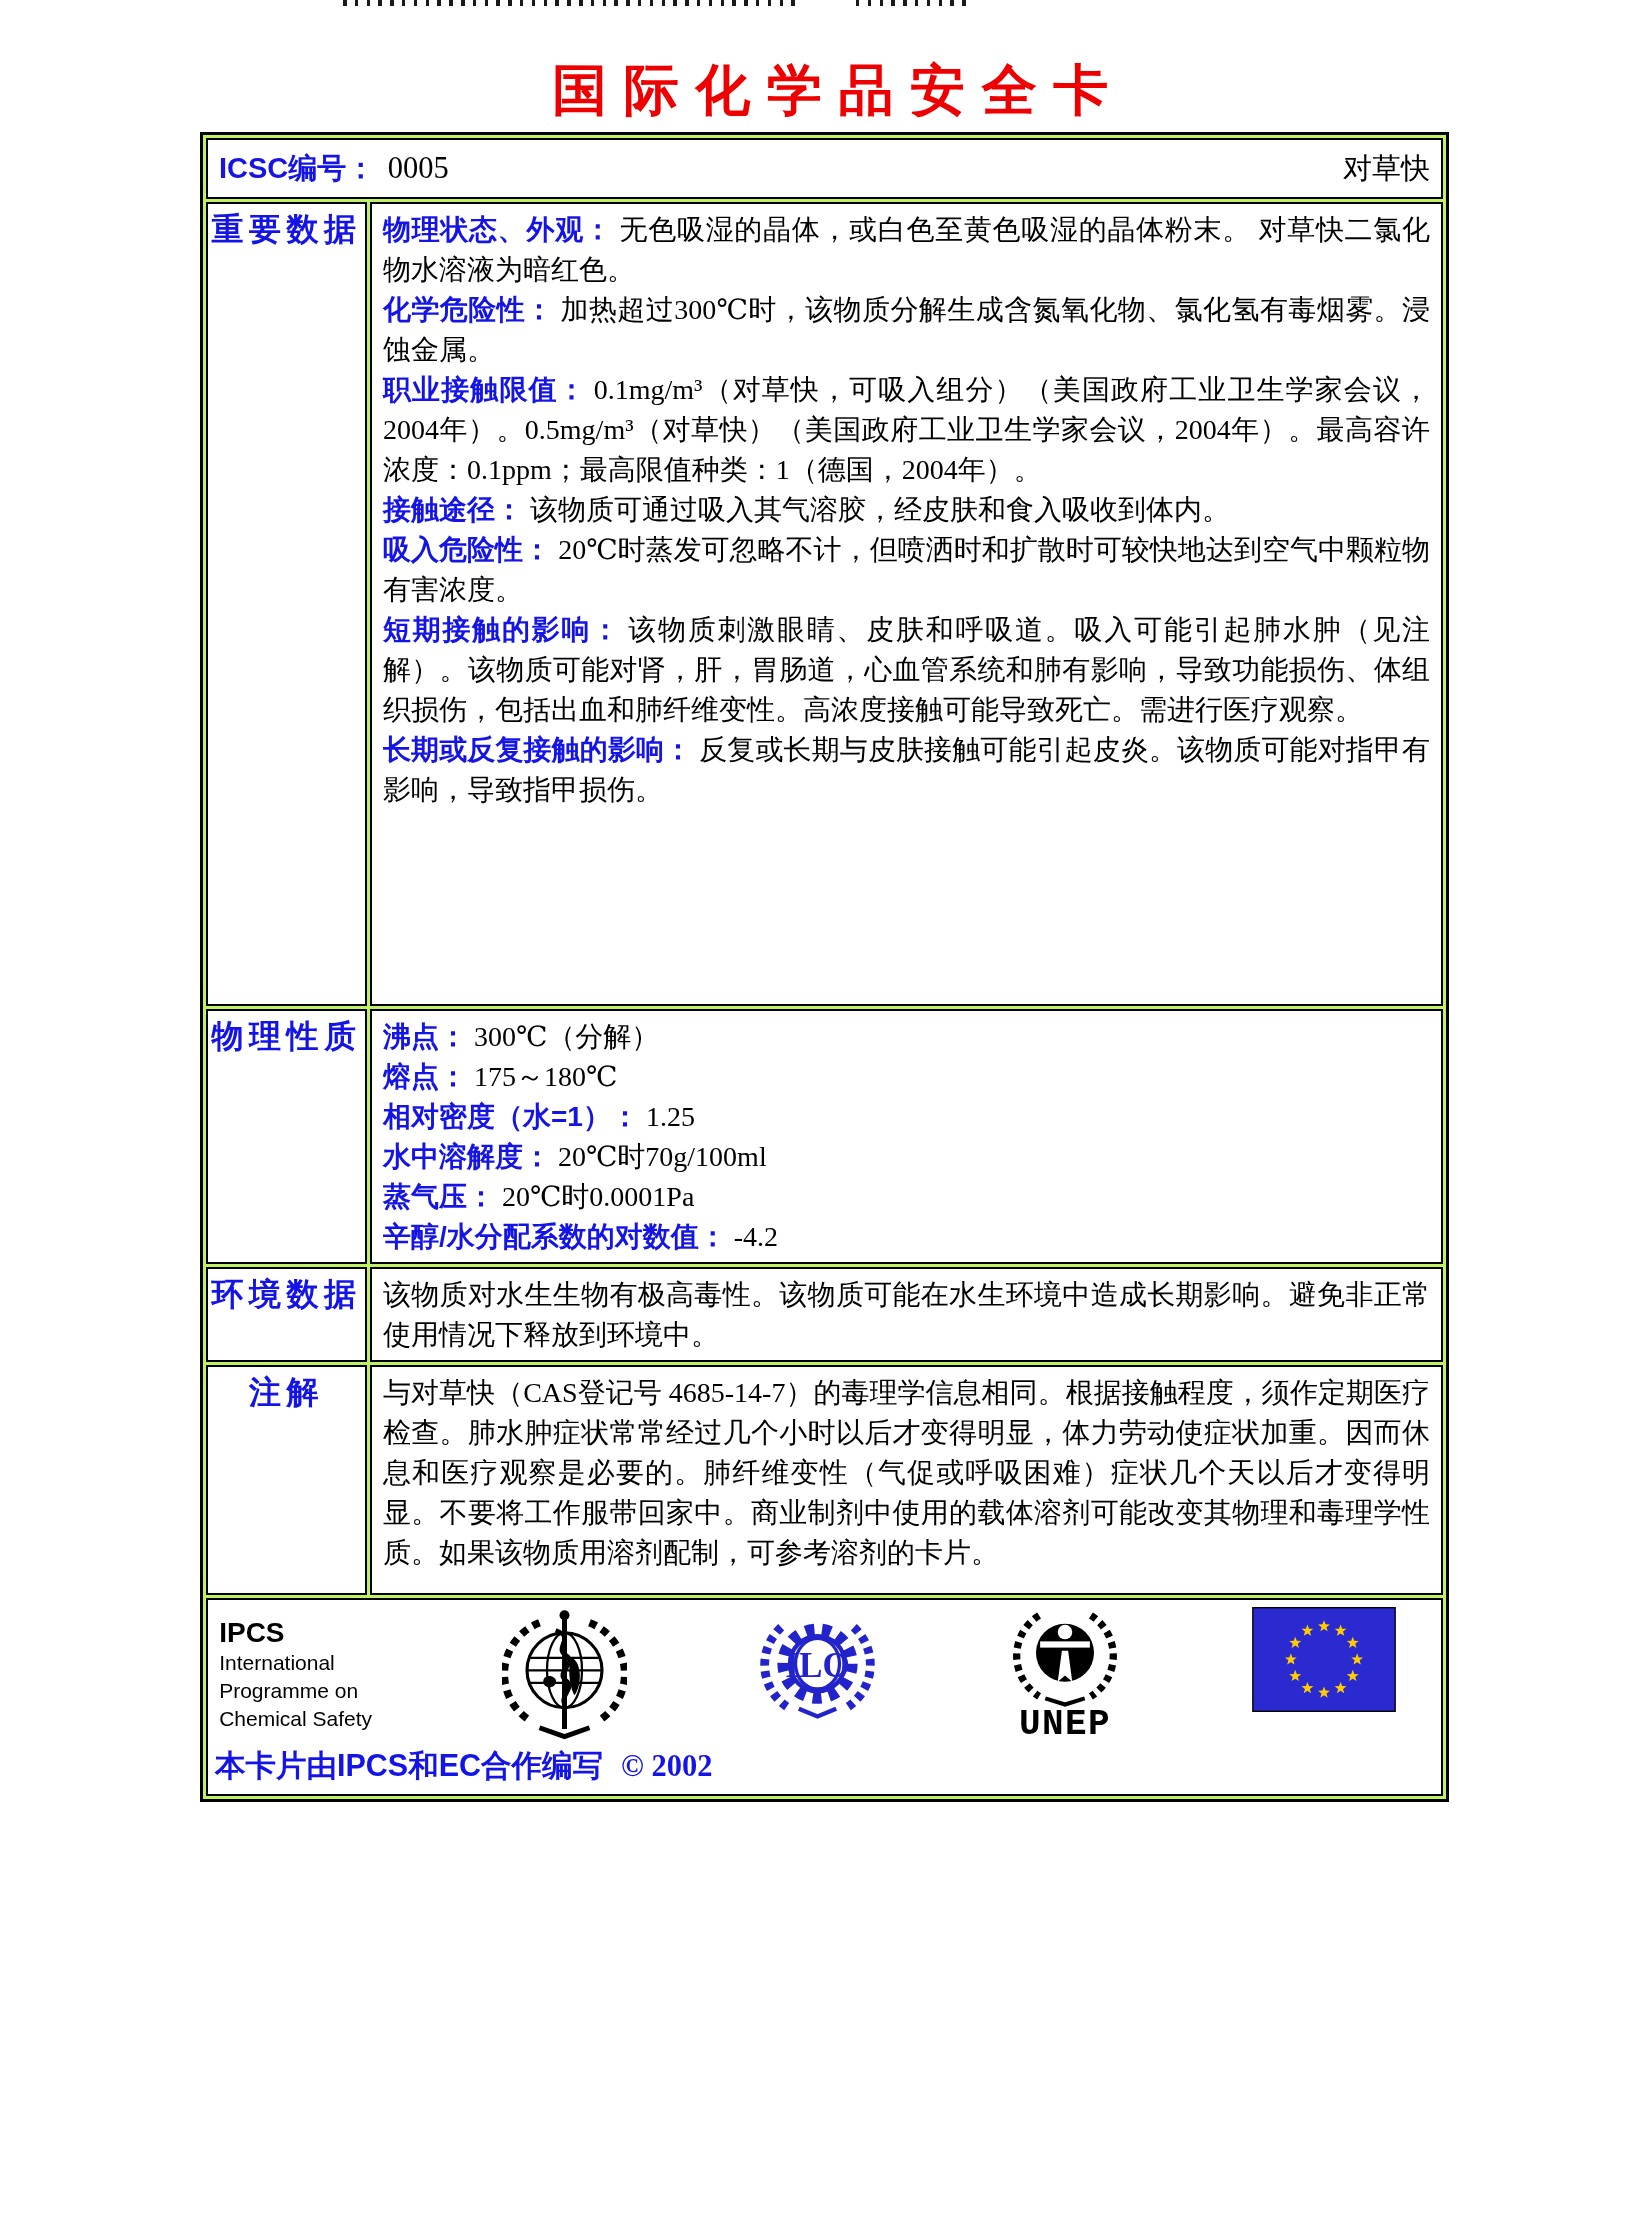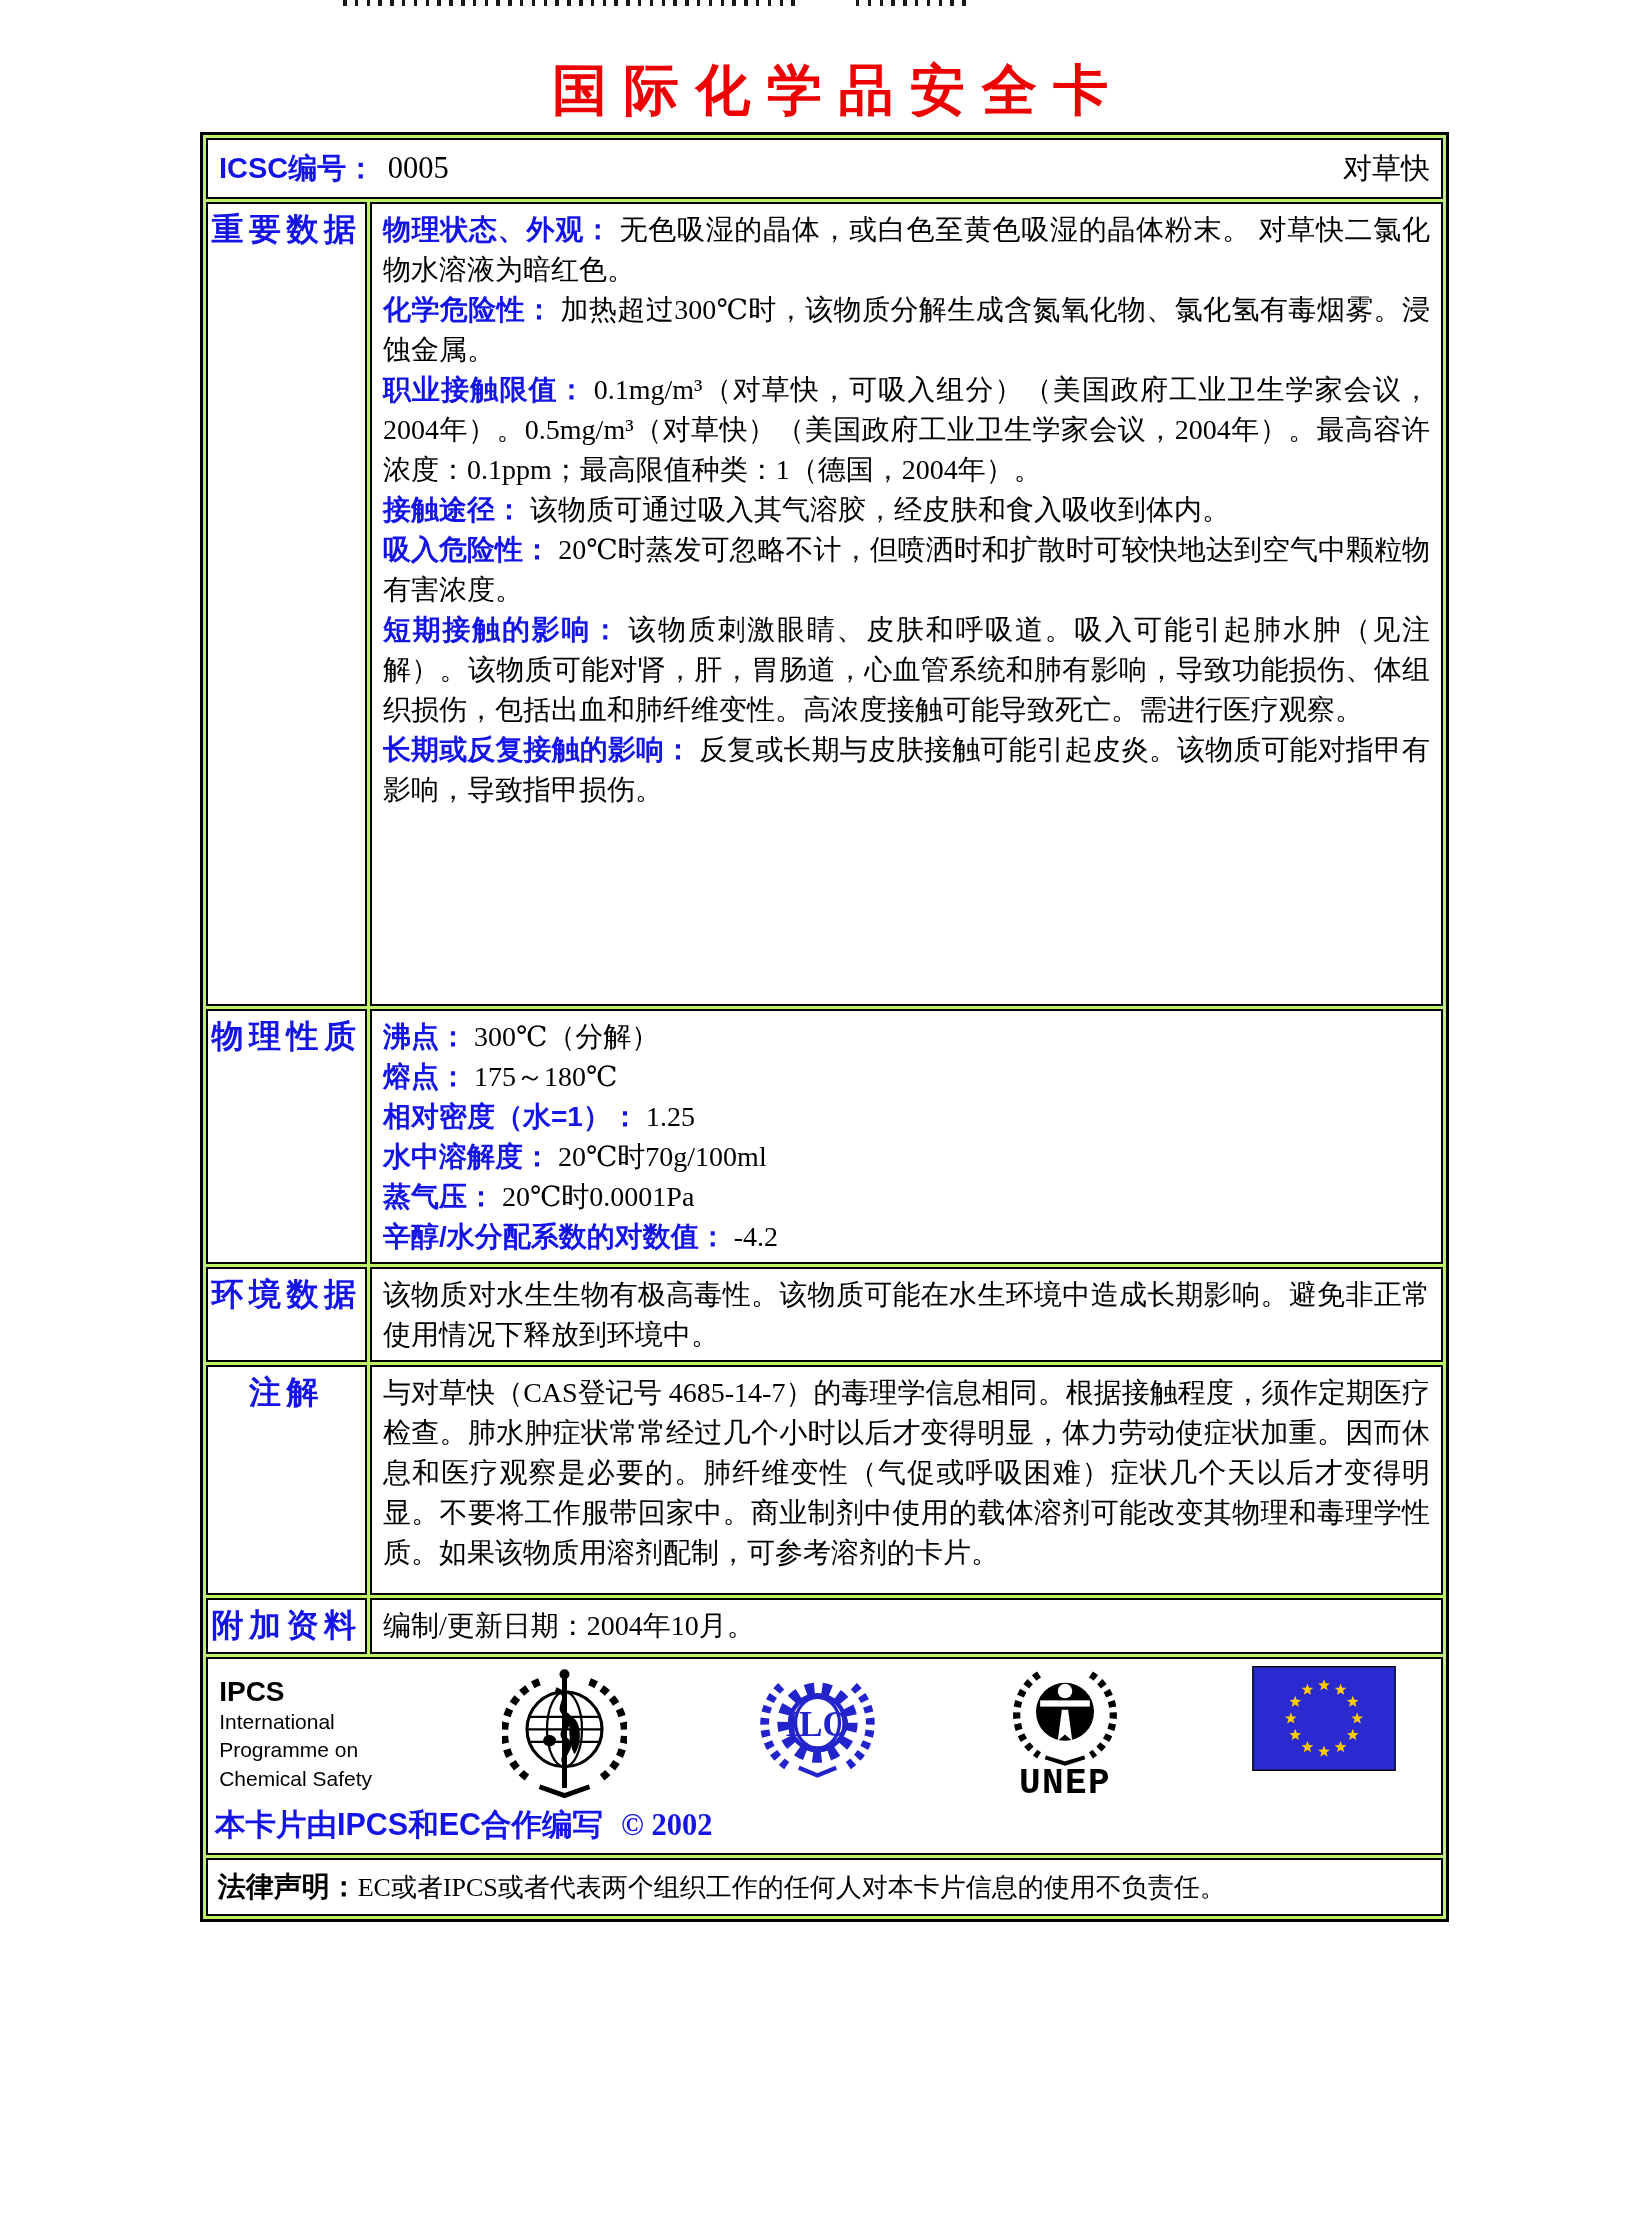--- a/index.html
+++ b/index.html
@@ -144,26 +144,20 @@
         </td>
       </tr>
 
       <tr>
         <td class="rowlabel">注解</td>
         <td class="content c-notes">
           <p class="para">与对草快（CAS登记号 4685-14-7）的毒理学信息相同。根据接触程度，须作定期医疗检查。肺水肿症状常常经过几个小时以后才变得明显，体力劳动使症状加重。因而休息和医疗观察是必要的。肺纤维变性（气促或呼吸困难）症状几个天以后才变得明显。不要将工作服带回家中。商业制剂中使用的载体溶剂可能改变其物理和毒理学性质。如果该物质用溶剂配制，可参考溶剂的卡片。</p>
         </td>
       </tr>
 
-      <tr>
-        <td class="rowlabel">附加资料</td>
-        <td class="content c-add">
-          <p class="para"><span>编制/更新日期：</span><span>2004年10月。</span></p>
-        </td>
-      </tr>
 
       <tr>
         <td colspan="2" class="c-logos">
           <div class="logos-wrap">
             <div class="logos-row">
 
               <div class="ipcs-block">
                 <div class="ipcs-title">IPCS</div>
                 <div class="ipcs-line">International</div>
                 <div class="ipcs-line">Programme on</div>
@@ -235,24 +229,19 @@
               </svg>
 
             </div>
             <div class="credit">
               <span class="credit-main">本卡片由IPCS和EC合作编写</span><span class="credit-year">© 2002</span>
             </div>
           </div>
         </td>
       </tr>
 
-      <tr>
-        <td colspan="2" class="legal-cell c-legal">
-          <span class="legal-label">法律声明：</span><span class="legal-text">EC或者IPCS或者代表两个组织工作的任何人对本卡片信息的使用不负责任。</span>
-        </td>
-      </tr>
 
     </tbody>
       </table>
   </div>
 
 </div>
 
 
 </body></html>

